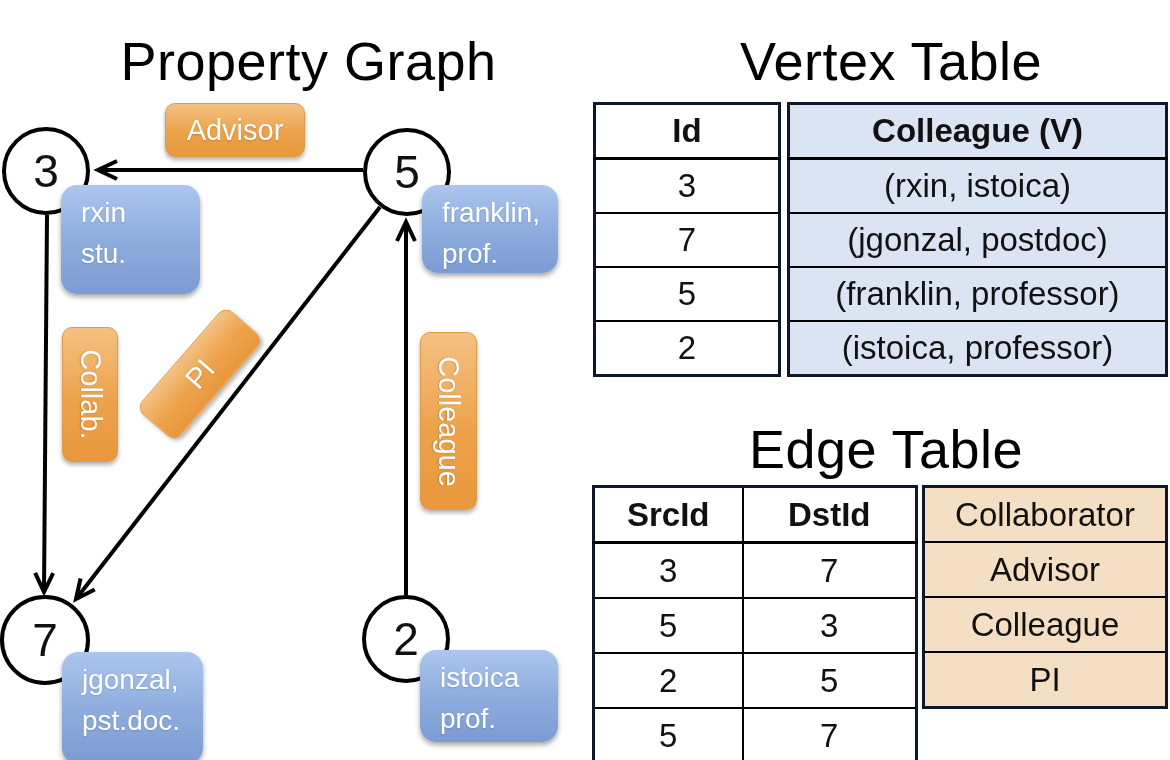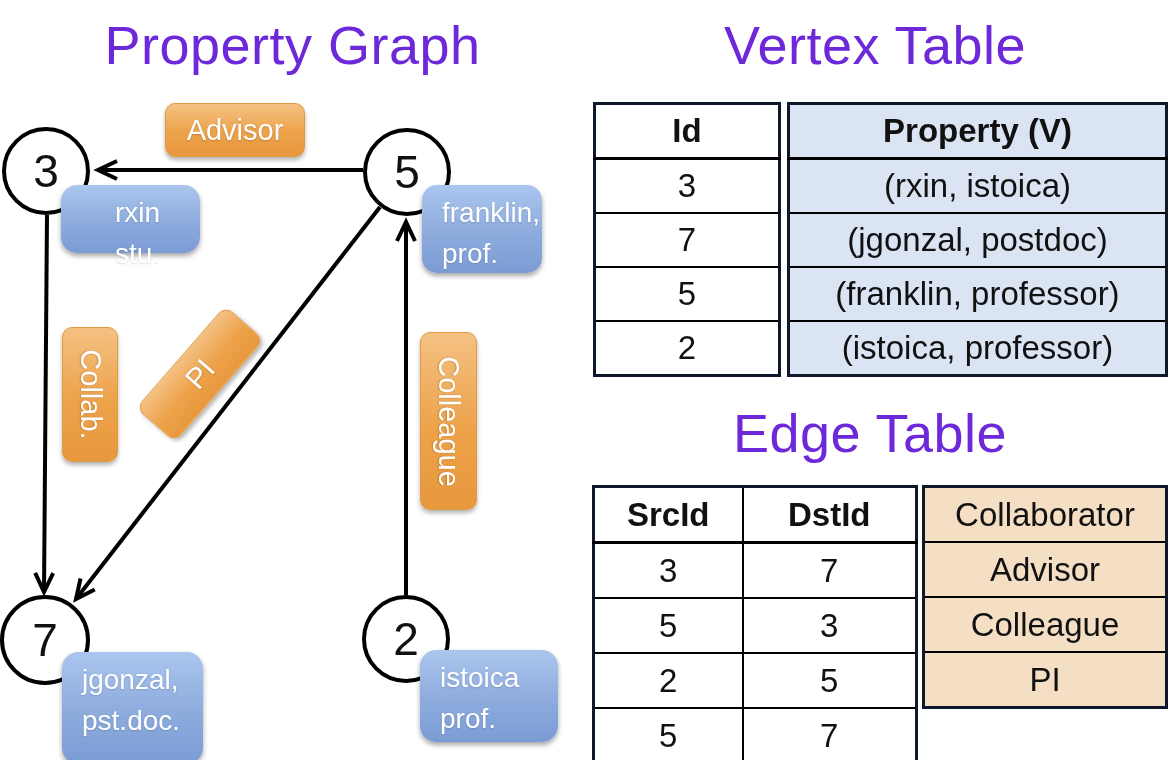--- a/index.html
+++ b/index.html
@@ -1,21 +1,21 @@
 <!DOCTYPE html>
 <html><head>
 <meta charset="utf-8">
 <style>
   html,body { margin:0; padding:0; background:#ffffff; }
   .canvas {
     position:relative; width:1170px; height:760px; overflow:hidden;
     background:#ffffff; font-family:"Liberation Sans", sans-serif; color:#111;
   }
   .title {
-    position:absolute; margin:0; font-weight:normal; color:#6d28d9;
+    position:absolute; margin:16px; font-weight:normal; color:#000000;
     font-size:54px; text-align:center; letter-spacing:0.5px; line-height:1.1;
   }
   .graph-title  { left:0;   top:16px;  width:585px; }
   .vertex-title { left:585px; top:16px; width:580px; }
   .edge-title   { left:585px; top:404px; width:570px; }
 
   svg.edges { position:absolute; left:0; top:0; z-index:1; }
 
   .node {
     position:absolute; box-sizing:border-box; width:88px; height:88px;
@@ -29,22 +29,22 @@
   .n2 { left:362px; top:595px; }
 
   .vbox {
     position:absolute; z-index:5; box-sizing:border-box;
     border-radius:16px; color:#fff; font-size:28px; line-height:1.45;
     padding:8px 6px 6px 20px;
     background:linear-gradient(180deg,#abc6ee 0%, #8fadde 50%, #7b9bd4 100%);
     box-shadow:0 3px 5px rgba(0,0,0,0.35);
     text-shadow:0 1px 2px rgba(0,0,0,0.15);
   }
-  .vb-rxin     { left:61px;  top:185px; width:139px; height:68px;text-align:center; }
-  .vb-franklin { left:422px; top:185px; width:120px; height:88px;border-radius:15px; }
+  .vb-rxin     { left:61px;  top:185px; width:139px; height:109px; }
+  .vb-franklin { left:422px; top:185px; width:136px; height:88px; }
   .vb-jgonzal  { left:62px;  top:652px; width:141px; height:112px; }
   .vb-istoica  { left:420px; top:650px; width:138px; height:92px; }
 
   .elabel {
     position:absolute; z-index:4; box-sizing:border-box;
     border-radius:10px; color:#fff; font-size:29px;
     display:flex; align-items:center; justify-content:center;
     background:linear-gradient(180deg,#f4c183 0%, #eda24a 55%, #e8983d 100%);
     border:1px solid #e09a42;
     box-shadow:0 3px 4px rgba(0,0,0,0.3);
@@ -153,21 +153,21 @@
         </tr>
     <tr>
           <td>2</td>
         </tr>
   </tbody>
     </table>
 
   <table class="tbl t-vprop">
     <tbody>
         <tr class="hdr">
-          <td>Property (V)</td>
+          <td>Colleague (V)</td>
         </tr>
     <tr>
           <td>(rxin, istoica)</td>
         </tr>
     <tr>
           <td>(jgonzal, postdoc)</td>
         </tr>
     <tr>
           <td>(franklin, professor)</td>
         </tr>

